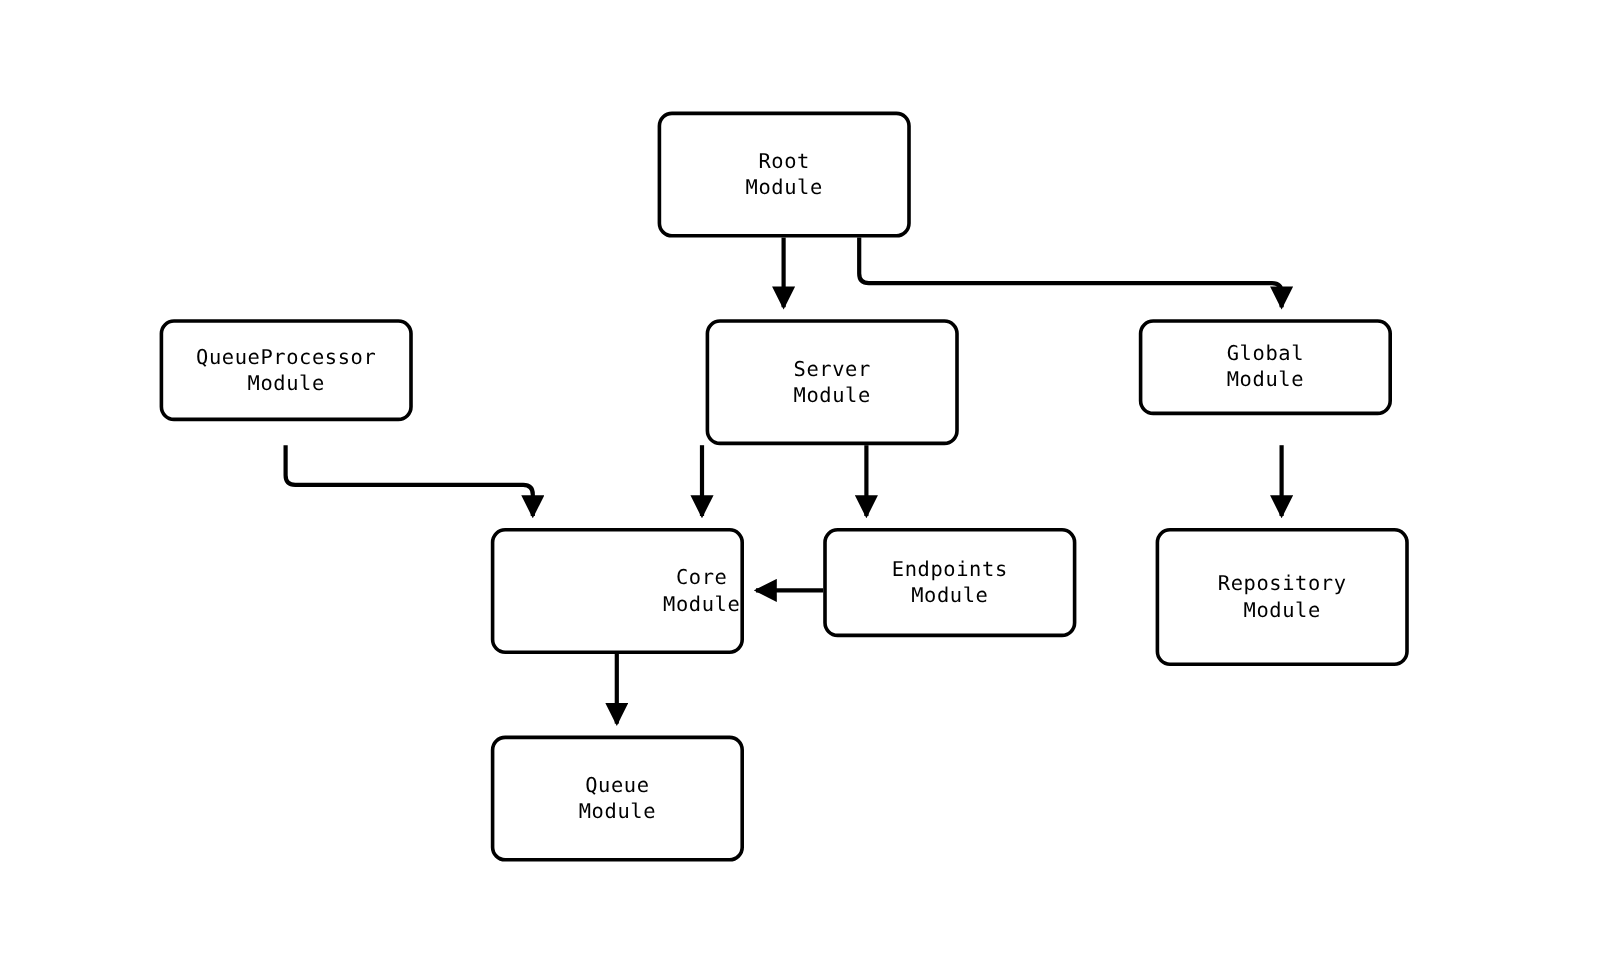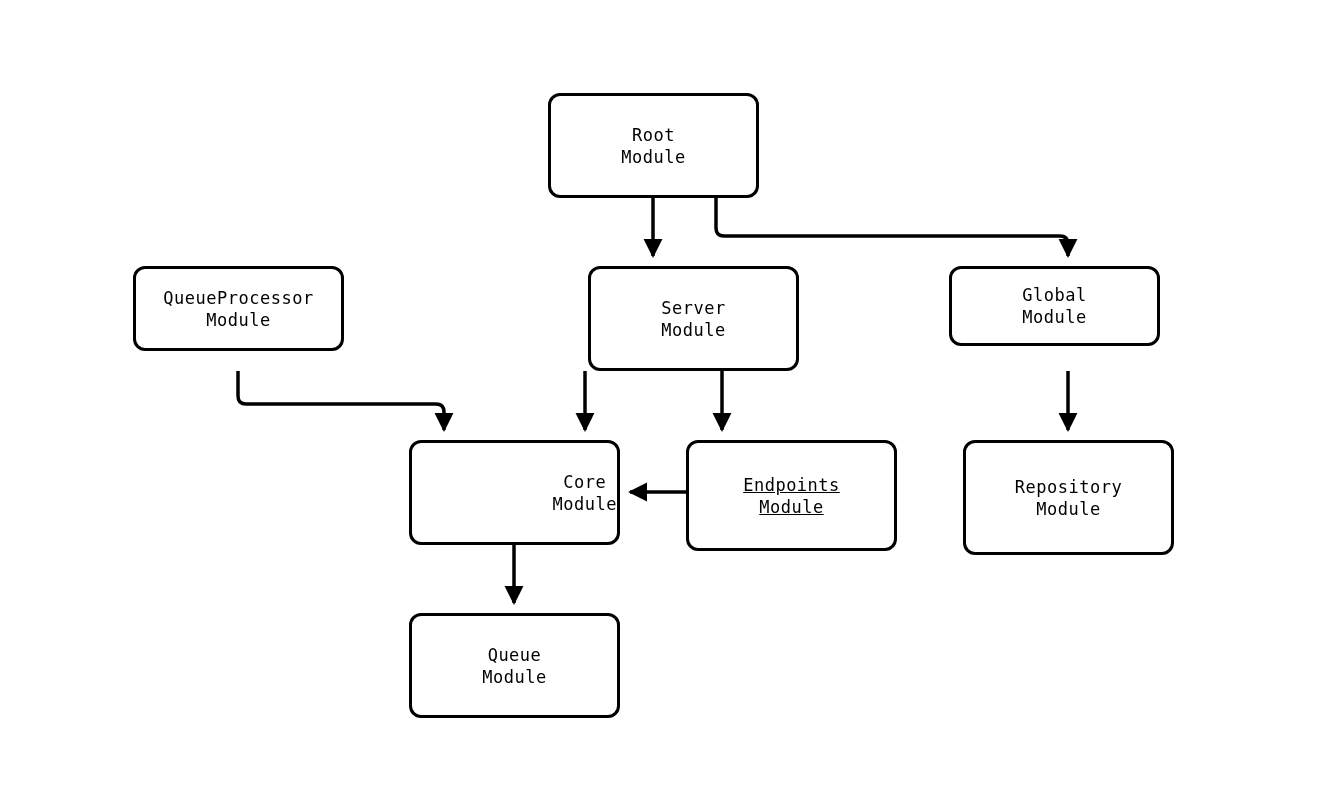--- a/index.html
+++ b/index.html
@@ -78,21 +78,21 @@
 Module</span>
       </div>
       <div class="node" style="left: 949px; top: 266px; width: 211px; height: 80px;">
         <span class="node-label">Global
 Module</span>
       </div>
       <div class="node" style="left: 409px; top: 440px; width: 211px; height: 105px; justify-content: flex-end;">
         <span class="node-label">Core
 Module</span>
       </div>
-      <div class="node" style="left: 686px; top: 440px; width: 211px; height: 111px; text-decoration: underline;">
+      <div class="node" style="left: 686px; top: 440px; width: 211px; height: 91px;">
         <span class="node-label">Endpoints
 Module</span>
       </div>
       <div class="node" style="left: 963px; top: 440px; width: 211px; height: 115px;">
         <span class="node-label">Repository
 Module</span>
       </div>
       <div class="node" style="left: 409px; top: 613px; width: 211px; height: 105px; text-align: center;">
         <span class="node-label">Queue
 Module</span>

